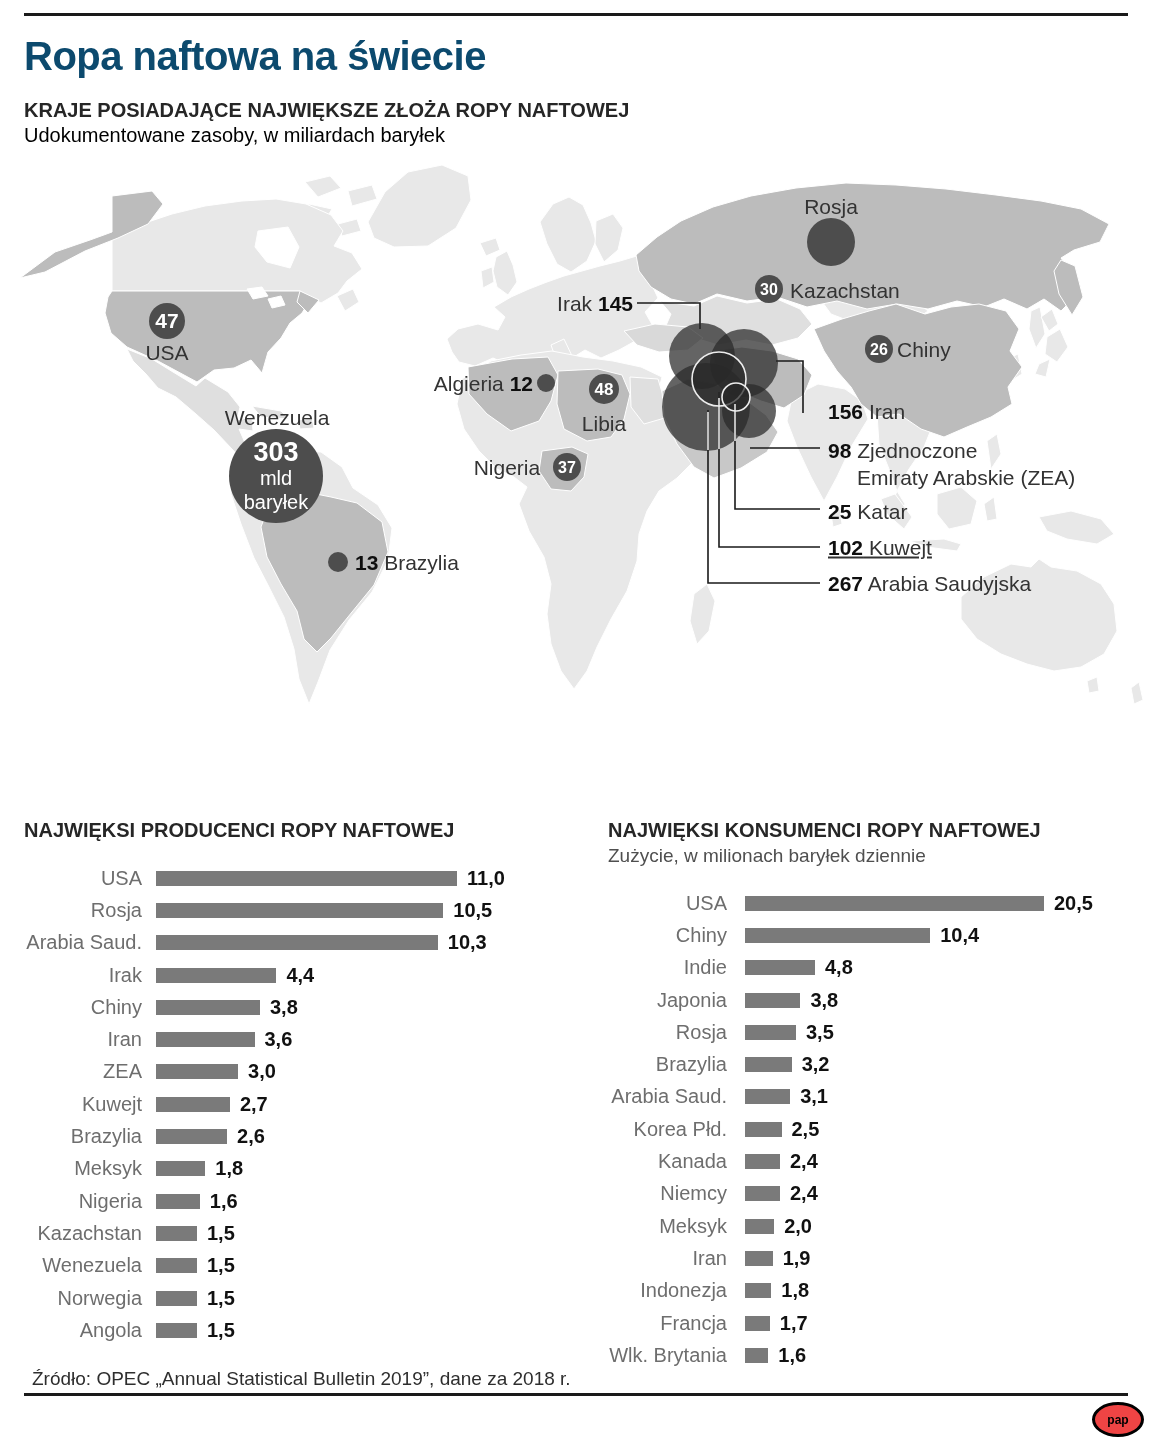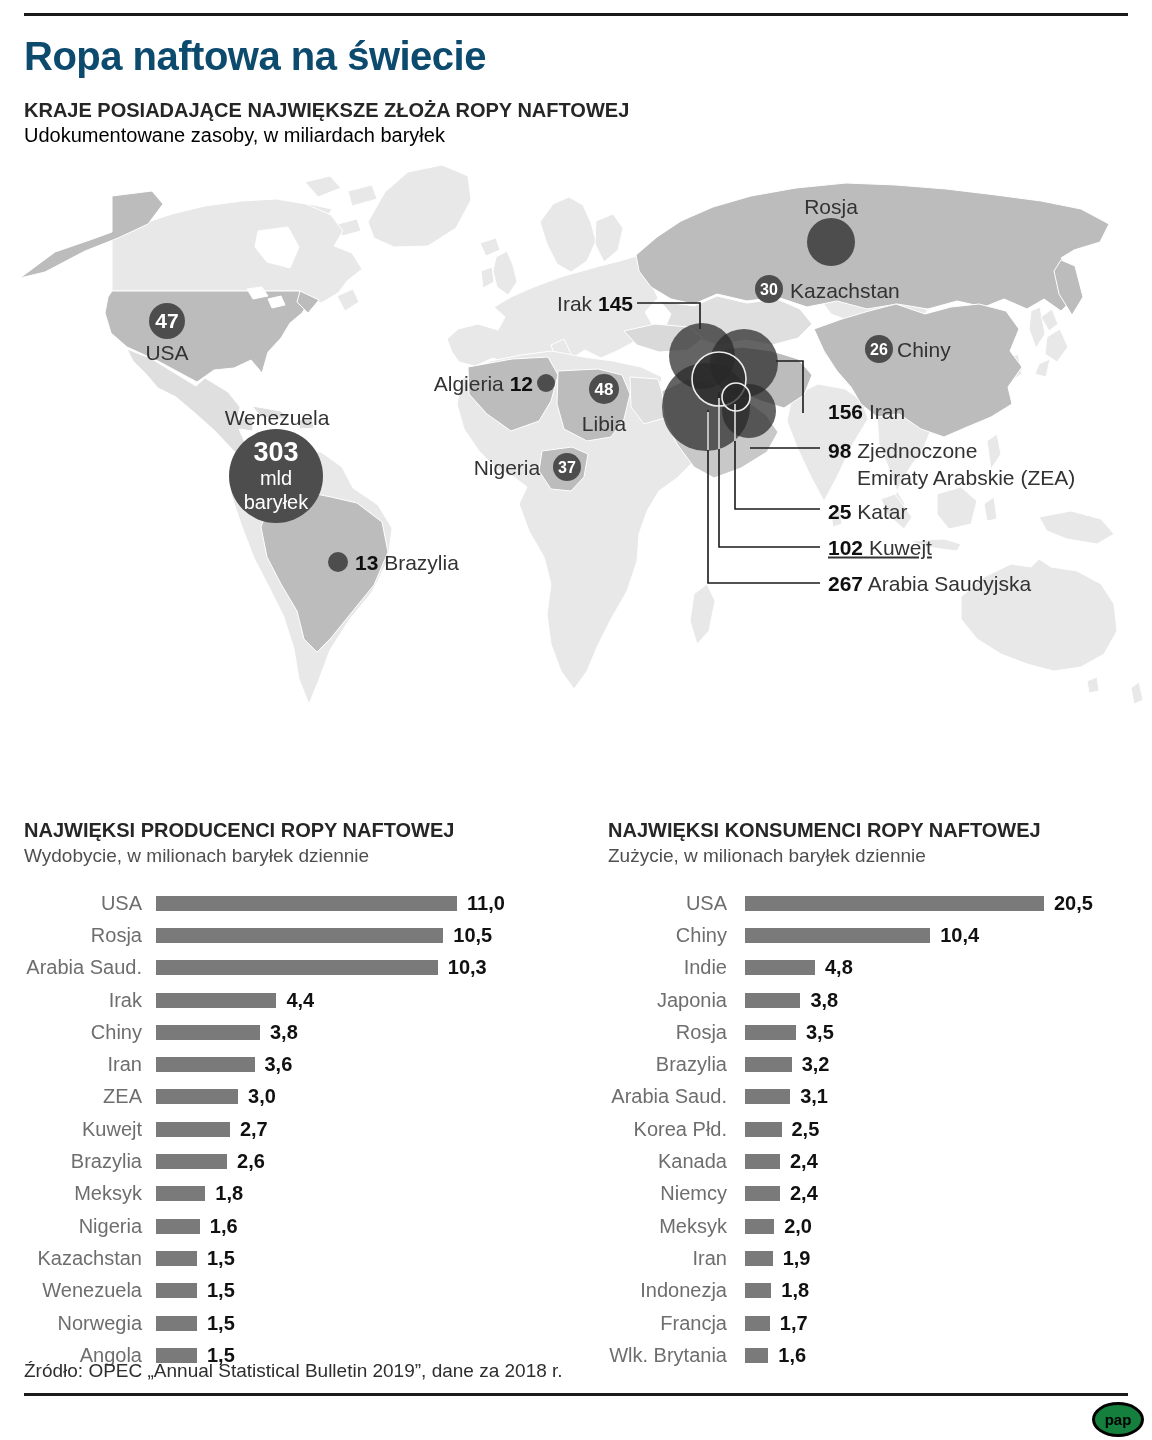--- a/index.html
+++ b/index.html
@@ -42,24 +42,24 @@
   .chart .sub{margin:3px 0 0 0;font-size:19px;color:#4f4f4f;}
   .rows{margin-top:20px;}
   .c-row{height:32.3px;display:flex;align-items:center;}
   .c-label{flex:none;text-align:right;font-size:20px;color:#6e6e6e;}
   #chart-producers .c-label{width:118px;} #chart-consumers .c-label{width:119px;}
   .c-bar{flex:none;height:15px;background:#7a7a7a;}
   #chart-producers .c-bar{margin-left:14px;} #chart-consumers .c-bar{margin-left:18px;}
   .c-val{margin-left:10px;font-size:20px;font-weight:700;color:#111;}
 
   
-  #source-line{position:absolute;left:24px;top:1360px;font-size:19px;color:#2e2e2e;margin:0;}
+  #source-line{position:absolute;left:24px;top:1360px;font-size:19px;color:#2e2e2e;margin:8px;}
   #pap-logo{position:absolute;left:1092px;top:1402px;width:46px;height:29px;border:3px solid #000;
-            border-radius:50%;background:#15803d;display:flex;align-items:center;justify-content:center;
-            font-size:15px;font-weight:700;color:#000;letter-spacing:0;}
+            border-radius:50%;background:#ef4444;display:flex;align-items:center;justify-content:center;
+            font-size:12px;font-weight:700;color:#000;letter-spacing:0;}
 </style>
 </head>
 <body>
 
 <div class="page">
 
   <div class="rule" id="top-rule"></div>
   <h1 id="main-title">Ropa naftowa na świecie</h1>
   <h2 id="map-section-title">KRAJE POSIADAJĄCE NAJWIĘKSZE ZŁOŻA ROPY NAFTOWEJ</h2>
   <p id="map-section-subtitle">Udokumentowane zasoby, w miliardach baryłek</p>
@@ -185,21 +185,20 @@
         <div class="map-label " style="left: 828px; top: 450px;"><span class="b">98</span><span> Zjednoczone</span></div>
         <div class="map-label " style="left: 857px; top: 477px;"><span>Emiraty Arabskie (ZEA)</span></div>
         <div class="map-label " style="left: 828px; top: 511px;"><span class="b">25</span><span> Katar</span></div>
         <div class="map-label " style="left: 828px; top: 547px; text-decoration: underline;"><span class="b">102</span><span> Kuwejt</span></div>
         <div class="map-label " style="left: 828px; top: 583px;"><span class="b">267</span><span> Arabia Saudyjska</span></div>
       </div>
   </div>
 
   <section class="chart" id="chart-producers">
     <h3>NAJWIĘKSI PRODUCENCI ROPY NAFTOWEJ</h3>
-    <p class="sub">Wydobycie, w milionach baryłek dziennie</p>
     <div class="rows">
         <div class="c-row">
           <span class="c-label">USA</span>
           <div class="c-bar" style="width: 301px;"></div>
           <span class="c-val">11,0</span>
         </div>
         <div class="c-row">
           <span class="c-label">Rosja</span>
           <div class="c-bar" style="width: 287.3px;"></div>
           <span class="c-val">10,5</span>

